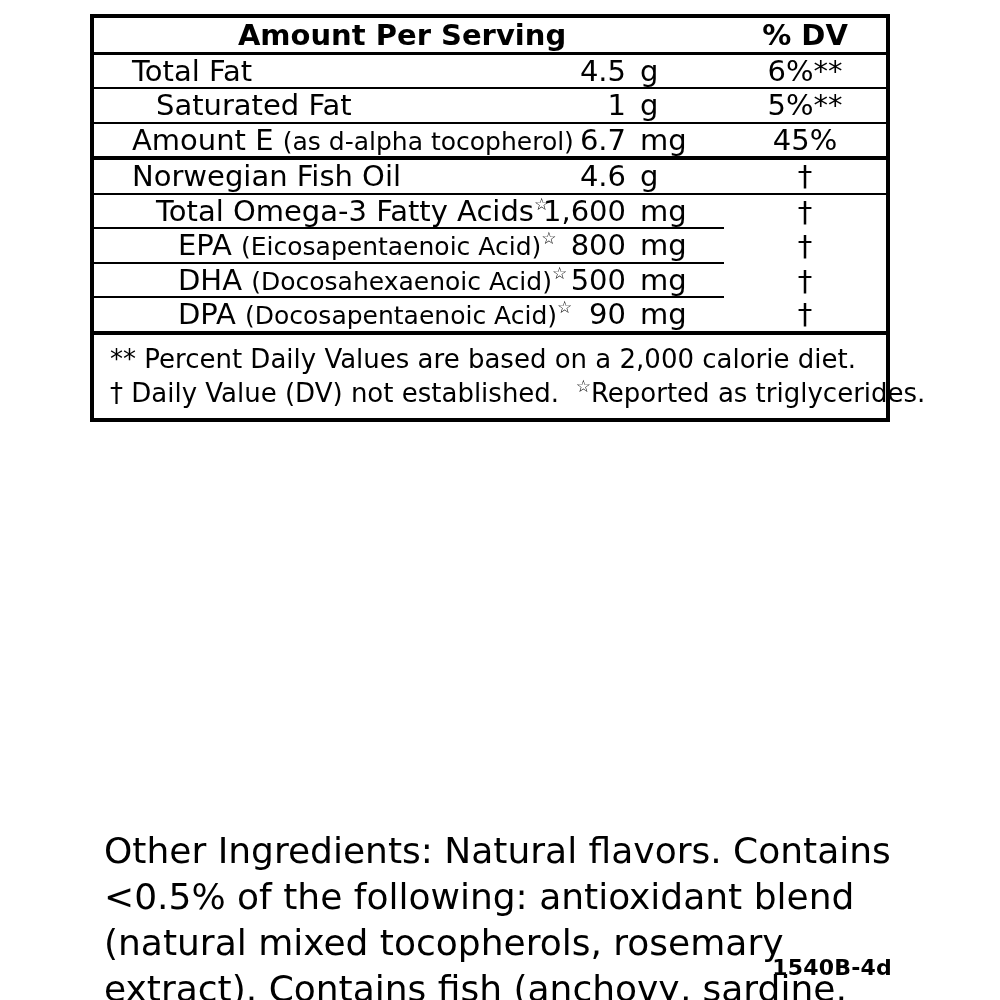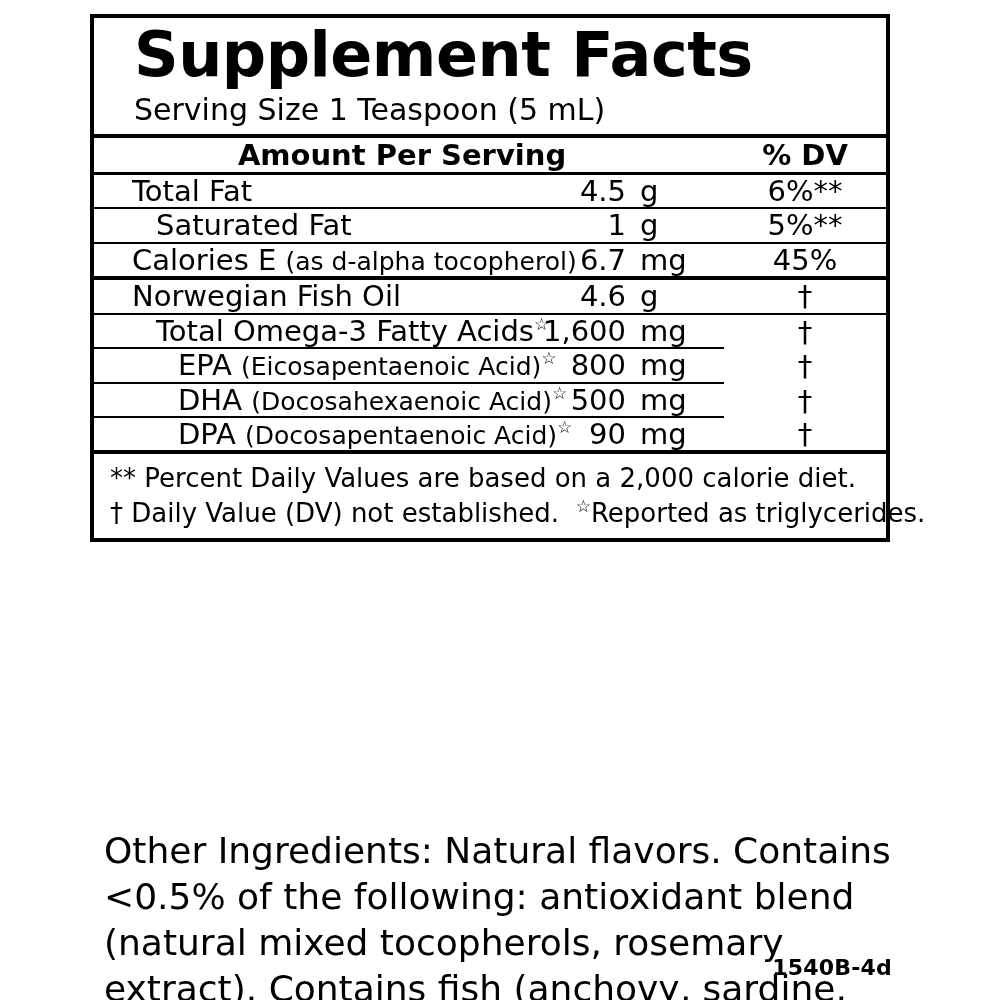--- a/index.html
+++ b/index.html
@@ -129,24 +129,20 @@
     font-size: 22px;
     font-weight: 700;
     letter-spacing: 0.2px;
   }
 </style>
 </head>
 <body>
 
 <div class="panel">
 
-  <div class="title-block">
-    <div class="sf-title">Supplement Facts</div>
-    <div class="serving">Serving Size 1 Teaspoon (5 mL)</div>
-  </div>
 
   <table class="facts">
     <colgroup>
       <col class="c-name">
         <col class="c-amt">
         <col class="c-unit">
         <col class="c-dv">
     </colgroup>
     <tbody>
       <tr class="hdr-row">
@@ -164,21 +160,21 @@
 
       <tr class="row">
         <td class="nm ind1">Saturated Fat</td>
         <td class="c-amt amt">1</td>
         <td class="c-unit unit">g</td>
         <td class="c-dv">5%**</td>
       </tr>
 
 
       <tr class="row thick">
-        <td class="nm"><span>Calories E</span> <span class="paren">(as d-alpha tocopherol)</span></td>
+        <td class="nm"><span>Amount E</span> <span class="paren">(as d-alpha tocopherol)</span></td>
         <td class="c-amt amt">6.7</td>
         <td class="c-unit unit">mg</td>
         <td class="c-dv">45%</td>
       </tr>
 
       <tr class="row">
         <td class="nm">Norwegian Fish Oil</td>
         <td class="c-amt amt">4.6</td>
         <td class="c-unit unit">g</td>
         <td class="c-dv dagger">†</td>

